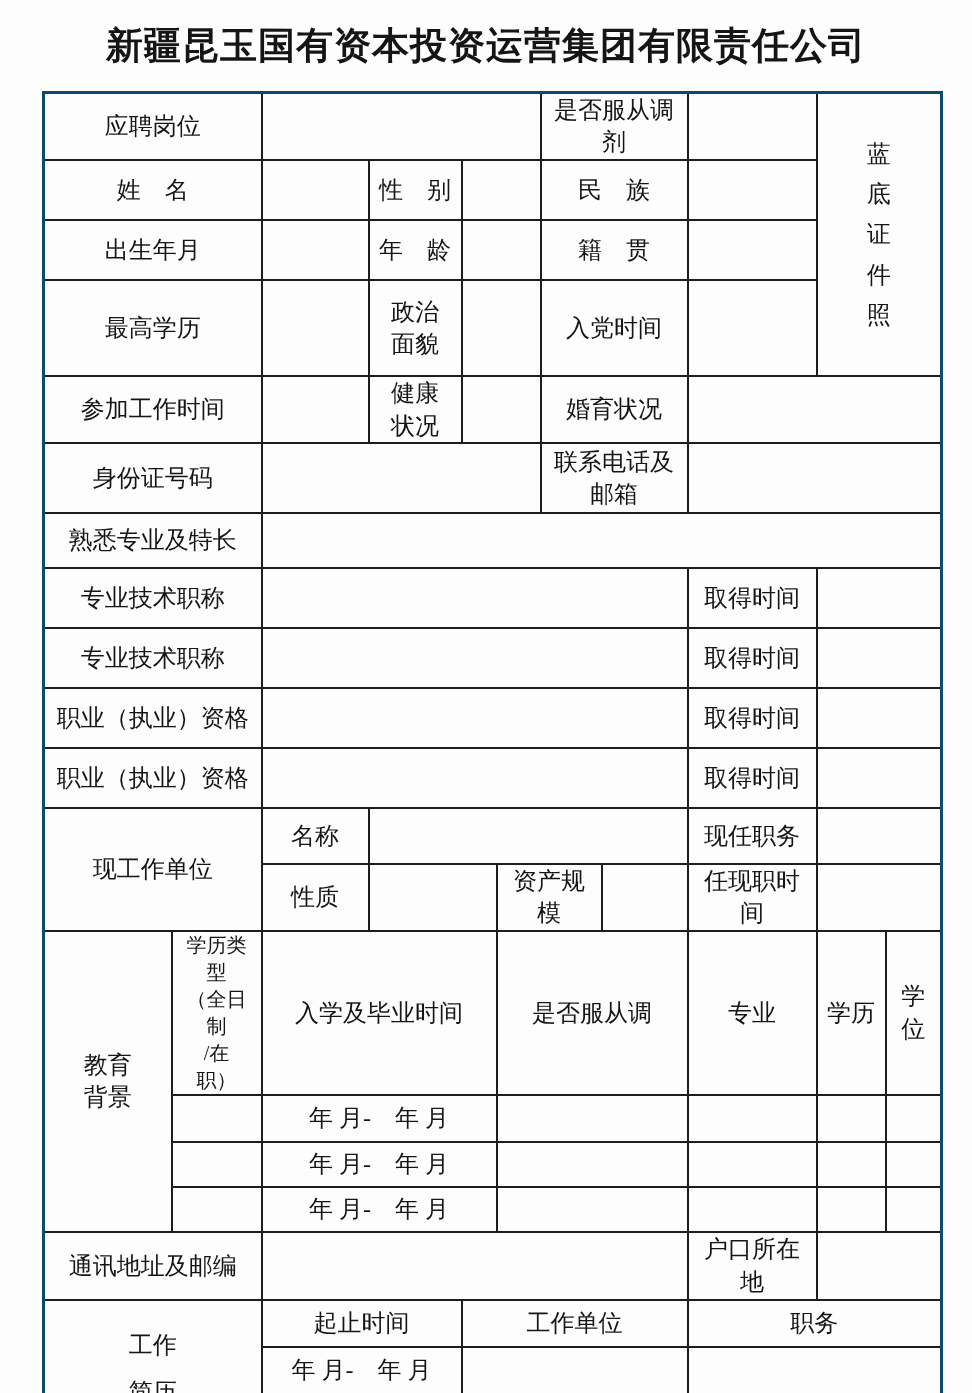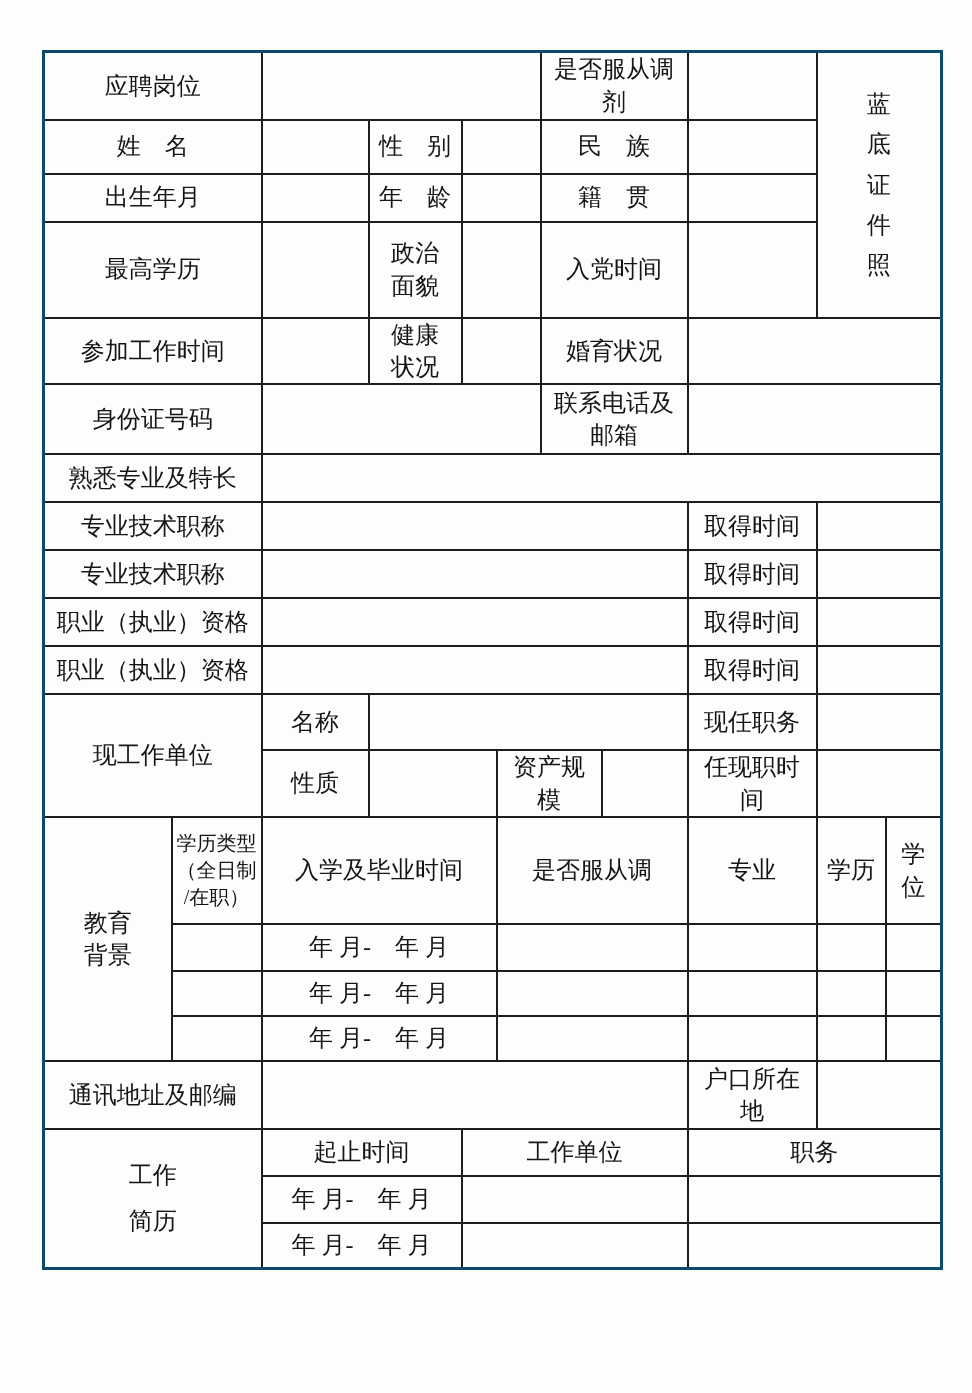--- a/index.html
+++ b/index.html
@@ -30,33 +30,34 @@
   td{
     border:2px solid #1d1d1d;
     text-align:center;
     vertical-align:middle;
     font-size:24px;
     line-height:1.35;
     padding:0 5px;
     white-space:pre-line;
     overflow:hidden;
   }
-  td.small{ font-size:20px; padding:0 2px; }
+  td.small{ font-size:20px; padding:0 14px; }
   td.photo{ line-height:1.68; }
   td.gapped{ line-height:1.95; }
   
-  tr.h45{height:45px} tr.h47{height:47px} tr.h48{height:48px}
-  tr.h51{height:47px} tr.h52{height:48px} tr.h54{height:54px}
+  tr.h45{height:45px} tr.h47{height:47px} tr.h48{height:55px}
+  tr.h51{height:47px} tr.h52{height:60px} tr.h54{height:60px}
   tr.h56{height:56px} tr.h68{height:68px} tr.h70{height:70px}
   tr.h74{height:62px} tr.h76{height:96px} tr.h107{height:107px}
 </style>
 </head>
 <body>
 
 <div class="titles">
+  <div class="title-line">新疆昆玉国有资本投资运营集团有限责任公司</div>
 </div>
 
 <table class="form">
   <colgroup>
     <col style="width:128px">
       <col style="width:90px">
       <col style="width:107px">
     <col style="width:93px">
       <col style="width:35px">
       <col style="width:44px">

